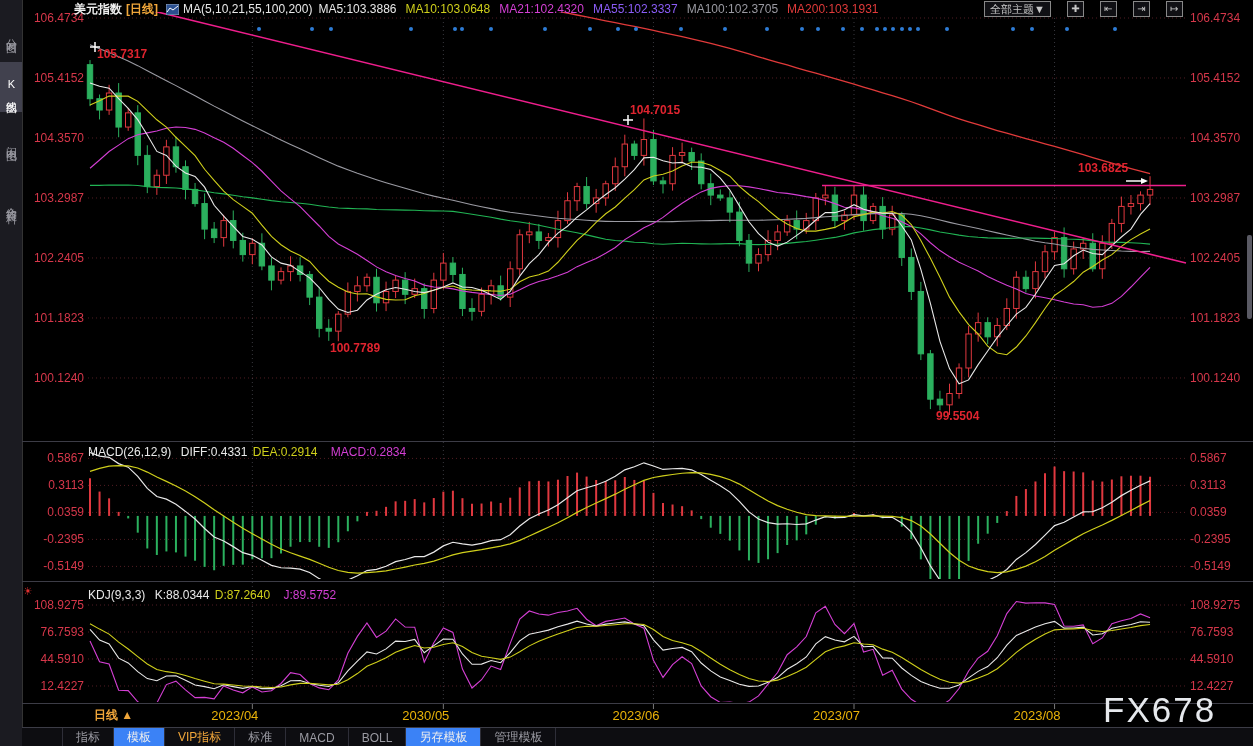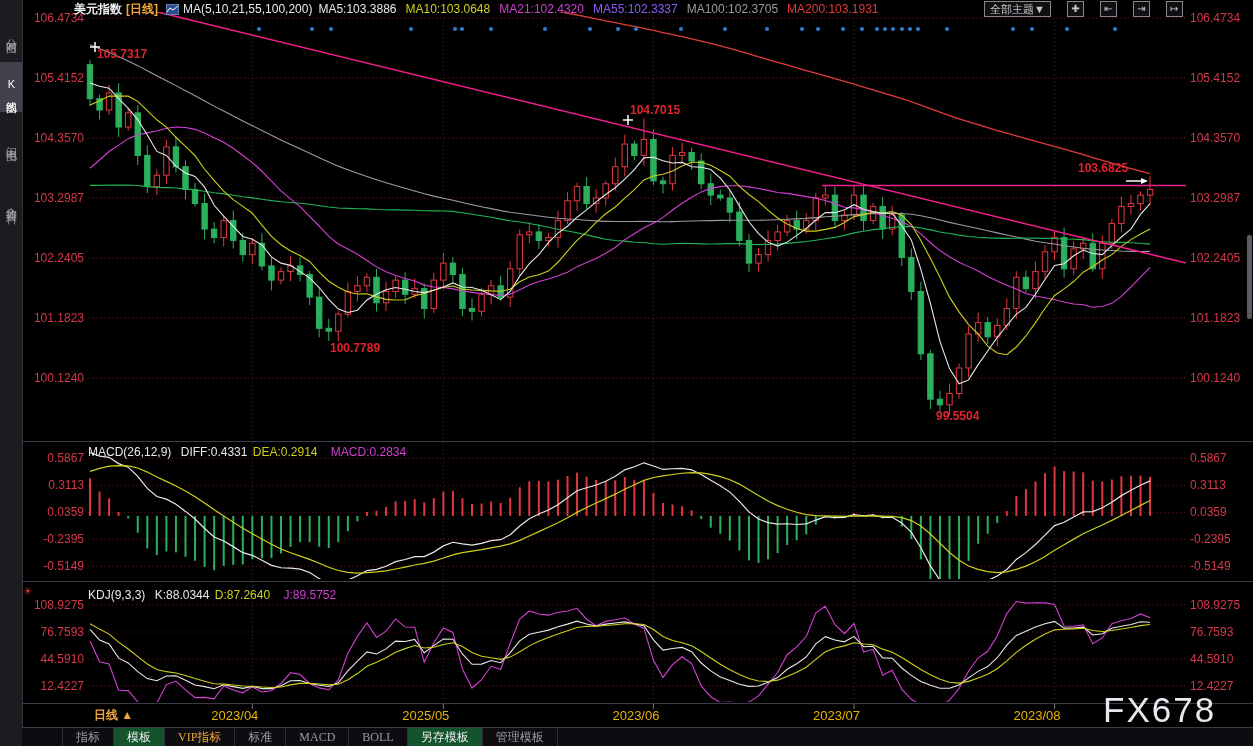--- a/index.html
+++ b/index.html
@@ -32,22 +32,22 @@
   .ind-header .w{margin-left:6px;}
   #kdj-sun{position:absolute;left:23px;top:585px;color:#e03030;font-size:11px;}
   
   #timeline{position:absolute;left:16px;top:703px;width:1231px;height:24px;padding-left:23px;}
   #period-label{position:absolute;left:78px;top:4px;color:#f0a63a;font-weight:bold;font-size:12px;cursor:pointer;}
   .datelab{position:absolute;top:5px;width:70px;text-align:left;color:#eab308;font-size:13px;}
   
   #tabbar{position:absolute;left:22px;top:727px;width:1231px;height:19px;background:#0d0d11;
       border-top:1px solid #3c3c46;display:flex;align-items:stretch;font-size:12px;color:#9a9aa2;}
   #tabbar .spacer{width:40px;border-right:1px solid #2e2e38;}
-  .tab{padding:0 13px;display:flex;align-items:center;border-right:1px solid #2e2e38;cursor:pointer;font-family:Liberation Serif, serif;}
-  .tab.active{background:#14532d;color:#ededed;}
+  .tab{padding:0 13px;display:flex;align-items:center;border-right:1px solid #2e2e38;cursor:pointer;}
+  .tab.active{background:#3b82f6;color:#ededed;}
   .tab.vip{color:#f0a63a;}
   
   #watermark{position:absolute;left:1103px;top:690px;font-size:35px;color:#e6e9ed;letter-spacing:2px;}
   #scrollthumb{position:absolute;left:1247px;top:235px;width:5px;height:84px;background:#5a5a64;border-radius:2px;cursor:pointer;}
   
   #chart-wrap{position:absolute;left:0;top:0;width:1253px;height:746px;}
   .axis{fill:#d6374a;font-size:12px;font-family:"Liberation Sans","DejaVu Sans",sans-serif;}
   .ann{fill:#e0242f;font-size:12px;font-weight:bold;font-family:"Liberation Sans","DejaVu Sans",sans-serif;}
   .gh{stroke:#89303c;stroke-dasharray:1,3;opacity:.6}
   .gv{stroke:#70707c;stroke-dasharray:1,3;opacity:.5}
@@ -576,21 +576,21 @@
     <span class="w">K:88.0344</span>
     <span class="y">D:87.2640</span>
     <span class="m">J:89.5752</span>
   </div>
 
   <div class="sep" style="top:703px"></div>
   <div id="timeline">
     <span id="period-label">日线 ▲</span>
     <div id="dates">
         <div class="datelab" style="left: 195.35px;">2023/04</div>
-        <div class="datelab" style="left: 386.35px;">2025/05</div>
+        <div class="datelab" style="left: 386.35px;">2030/05</div>
         <div class="datelab" style="left: 596.45px;">2023/06</div>
         <div class="datelab" style="left: 797px;">2023/07</div>
         <div class="datelab" style="left: 997.55px;">2023/08</div>
       </div>
   </div>
 
   <div id="tabbar">
     <span class="spacer"></span>
     <span class="tab">指标</span>
     <span class="tab active">模板</span>

